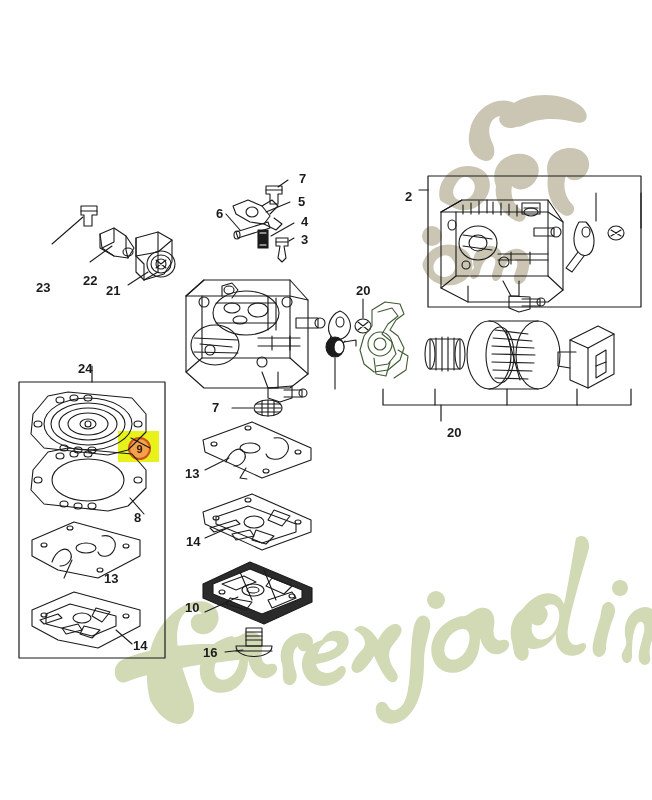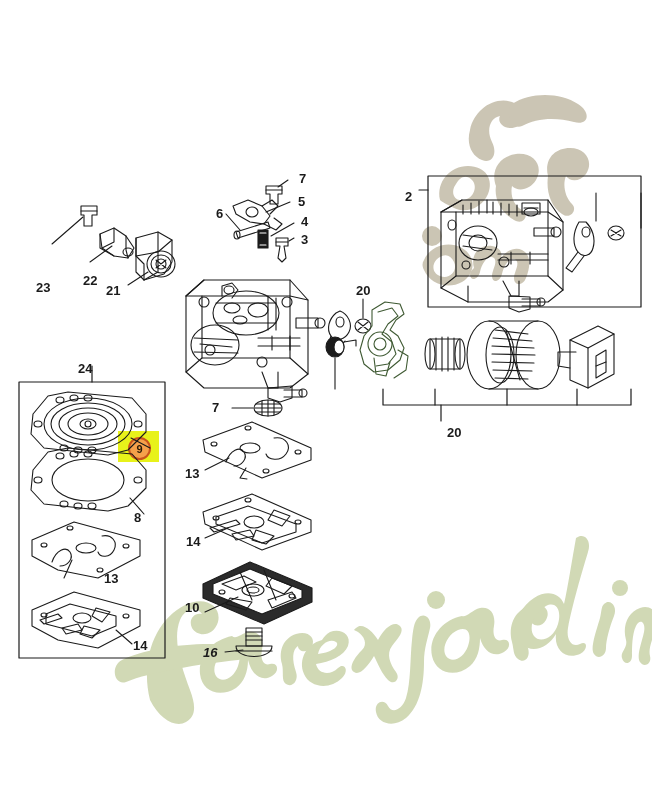--- a/index.html
+++ b/index.html
@@ -474,21 +474,21 @@
     <div class="callout" style="left:298px; top:195px;">5</div>
     <div class="callout" style="left:216px; top:207px;">6</div>
     <div class="callout" style="left:299px; top:172px;">7</div>
     <div class="callout" style="left:134px; top:511px;">8</div>
     <div class="callout" style="left:212px; top:401px;">7</div>
     <div class="callout" style="left:185px; top:467px;">13</div>
     <div class="callout" style="left:104px; top:572px;">13</div>
     <div class="callout" style="left:186px; top:535px;">14</div>
     <div class="callout" style="left:133px; top:639px;">14</div>
     <div class="callout" style="left:185px; top:601px;">10</div>
-    <div class="callout" style="left:203px; top:646px;font-style:italic;">16</div>
+    <div class="callout" style="left:203px; top:646px;">16</div>
     <div class="callout" style="left:356px; top:284px;">20</div>
     <div class="callout" style="left:447px; top:426px;">20</div>
     <div class="callout" style="left:106px; top:284px;">21</div>
     <div class="callout" style="left:83px;  top:265px;margin-top:9px;">22</div>
     <div class="callout" style="left:36px;  top:245px;margin-top:36px;">23</div>
     <div class="callout" style="left:78px;  top:362px;text-align:center;">24</div>
   </div>
 
 </div>
 

